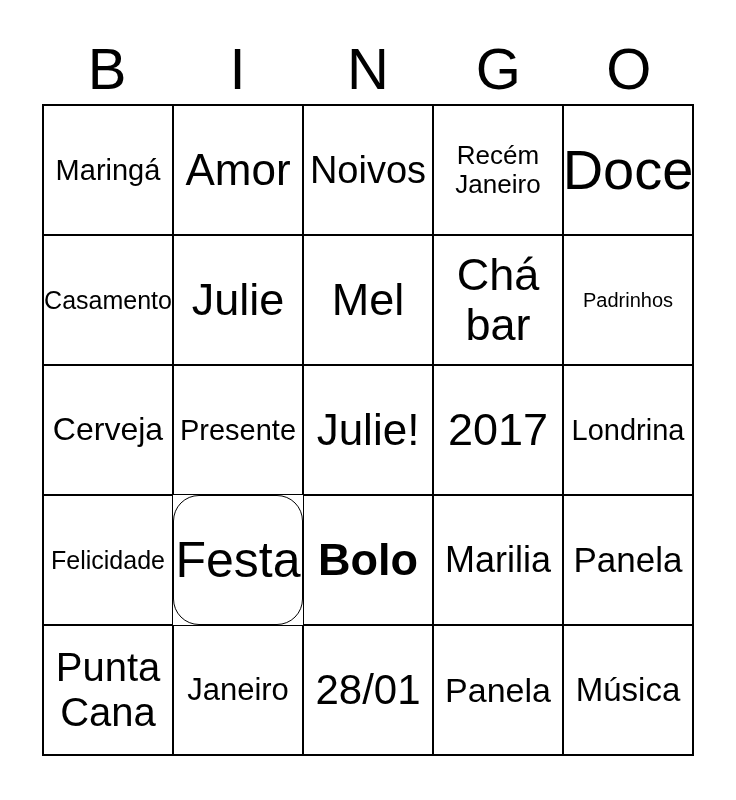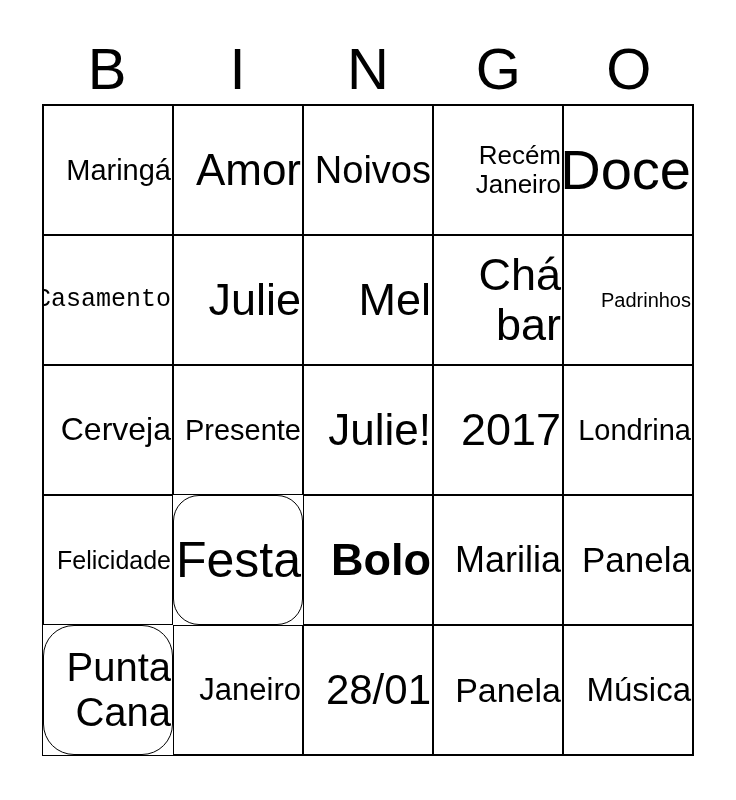--- a/index.html
+++ b/index.html
@@ -42,21 +42,21 @@
     grid-template-columns: repeat(5, 1fr);
     grid-template-rows: repeat(5, 1fr);
     border: 1px solid #000000;
     background: #ffffff;
     box-sizing: border-box;
   }
   .bingo-cell {
     border: 1px solid #000000;
     display: flex;
     flex-direction: column;
-    align-items: flex-end;
+    align-items: center;
     justify-content: center;
     text-align: center;
     color: #000000;
     background: #ffffff;
     line-height: 1.12;
     overflow: hidden;
     cursor: pointer;
     box-sizing: border-box;
     padding: 0 1px;
   }
@@ -86,21 +86,21 @@
       <div class="bingo-cell" style="font-size: 38px;">
         <span class="cell-line">Noivos</span>
       </div>
       <div class="bingo-cell" style="font-size: 26px;">
         <span class="cell-line">Recém</span>
         <span class="cell-line">Janeiro</span>
       </div>
       <div class="bingo-cell" style="font-size: 56px;">
         <span class="cell-line">Doce</span>
       </div>
-      <div class="bingo-cell" style="font-size: 25px; font-family: Liberation Mono, monospace;">
+      <div class="bingo-cell" style="font-size: 25px;">
         <span class="cell-line">Casamento</span>
       </div>
       <div class="bingo-cell" style="font-size: 45px;">
         <span class="cell-line">Julie</span>
       </div>
       <div class="bingo-cell" style="font-size: 45px;">
         <span class="cell-line">Mel</span>
       </div>
       <div class="bingo-cell" style="font-size: 45px;">
         <span class="cell-line">Chá</span>
@@ -132,21 +132,21 @@
       </div>
       <div class="bingo-cell" style="font-size: 45px; font-weight: bold;">
         <span class="cell-line">Bolo</span>
       </div>
       <div class="bingo-cell" style="font-size: 36px;">
         <span class="cell-line">Marilia</span>
       </div>
       <div class="bingo-cell" style="font-size: 35px;">
         <span class="cell-line">Panela</span>
       </div>
-      <div class="bingo-cell" style="font-size: 40px; border-radius: 31px;">
+      <div class="bingo-cell" style="font-size: 40px;">
         <span class="cell-line">Punta</span>
         <span class="cell-line">Cana</span>
       </div>
       <div class="bingo-cell" style="font-size: 31px;">
         <span class="cell-line">Janeiro</span>
       </div>
       <div class="bingo-cell" style="font-size: 42px;">
         <span class="cell-line">28/01</span>
       </div>
       <div class="bingo-cell" style="font-size: 34px;">

